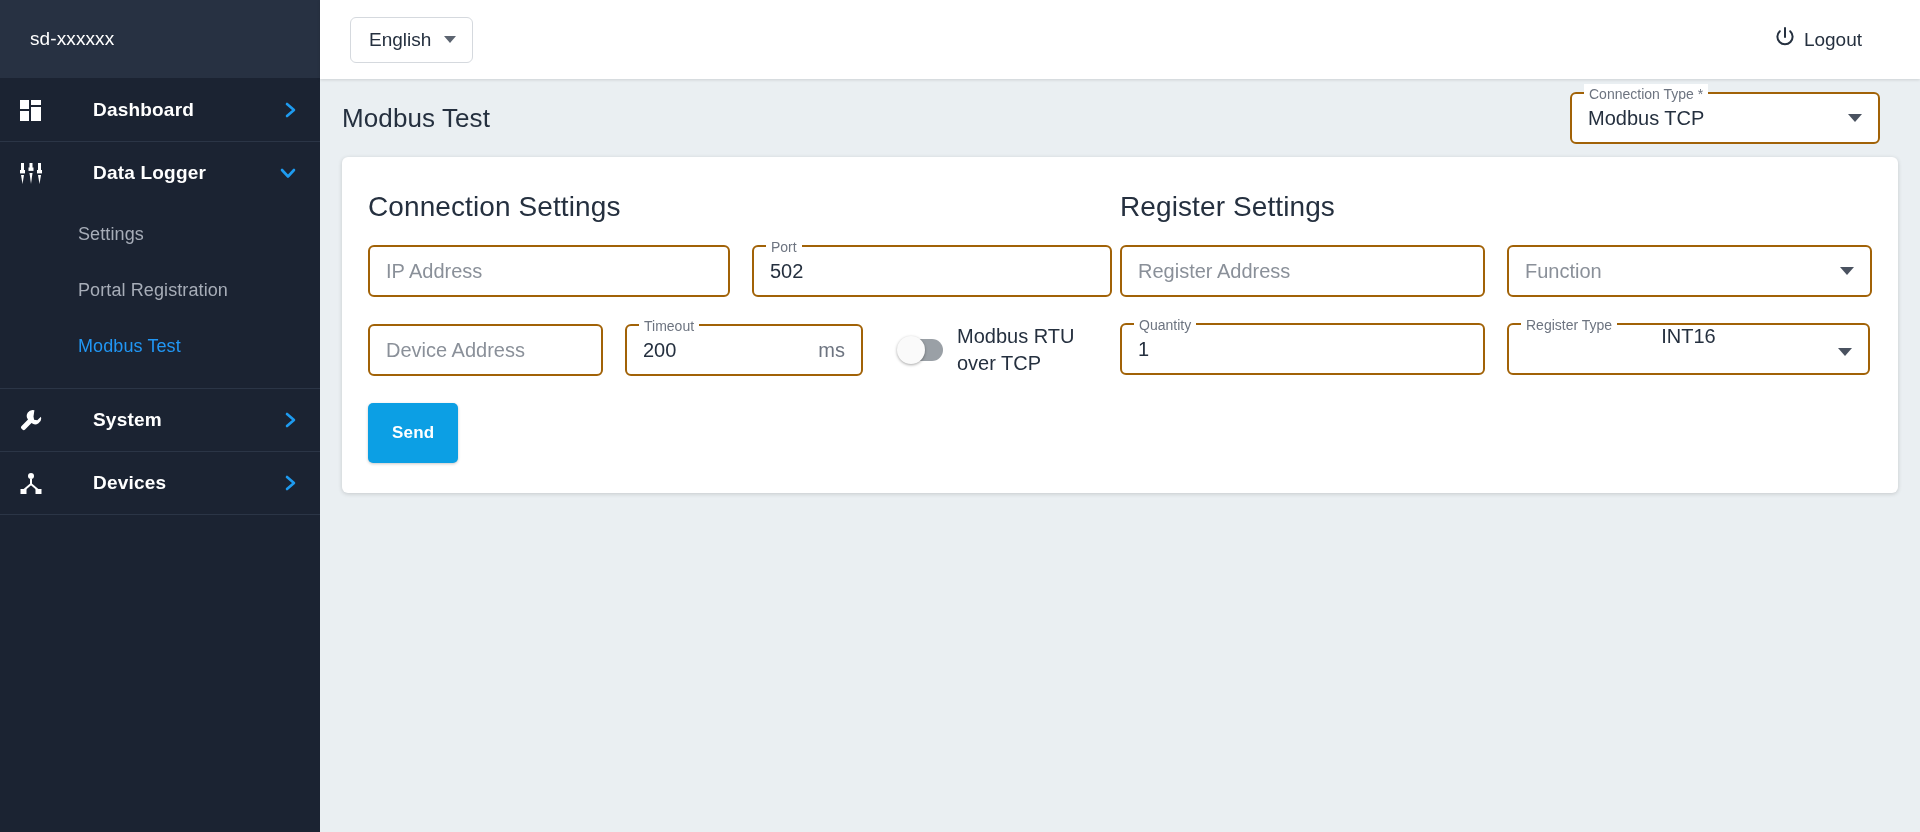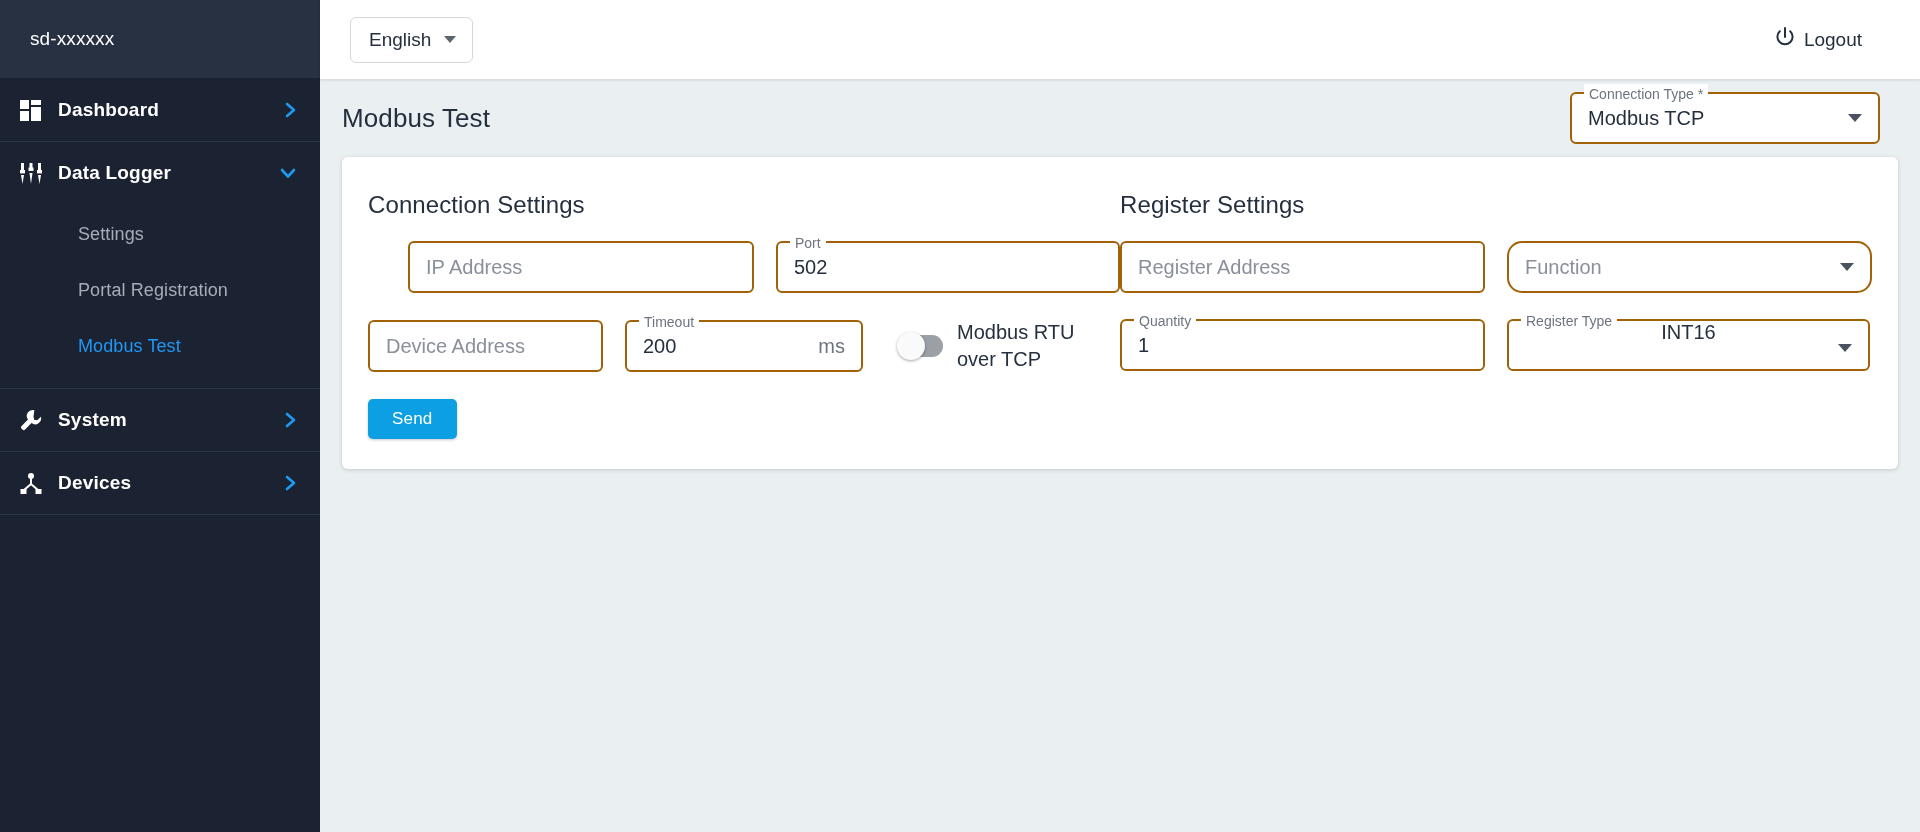--- a/index.html
+++ b/index.html
@@ -32,20 +32,21 @@
     color: #ffffff;
     border-bottom: 1px solid #1b2332;
   }
   .nav-group { border-bottom: 1px solid #2b3546; }
   .nav-item {
     height: 62px;
     display: flex;
     align-items: center;
     padding: 0 22px 0 20px;
     cursor: pointer;
+    gap: 35px;
   }
   .nav-item .ico {
     width: 30px; min-width: 30px;
     display: flex; align-items: center; justify-content: flex-start;
     color: #ffffff;
   }
   .nav-item .lbl {
     flex: 1;
     font-size: 19px;
     font-weight: bold;
@@ -163,32 +164,32 @@
   .card {
     margin: 0 22px;
     background: #ffffff;
     border-radius: 6px;
     box-shadow: 0 1px 4px rgba(0,0,0,.16);
     padding: 24px 26px 30px 26px;
   }
   .cols { display: flex; gap: 0; }
   .col { width: 50%; }
   .sec-title {
-    font-size: 24px;
+    font-size: 28px;
     color: #25303f;
     margin: 10px 0 22px 0;
     letter-spacing: .1px;
   }
   .row { display: flex; align-items: center; gap: 22px; margin-bottom: 26px; }
-  .f-ip { width: 362px; margin-left: 40px; }
+  .f-ip { width: 362px; }
   .f-port { width: 360px; }
   .f-dev { width: 235px; }
   .f-timeout { width: 238px; }
   .f-regaddr { width: 365px; }
-  .f-func { width: 365px; border-radius: 15px; }
+  .f-func { width: 365px; }
   .f-qty { width: 365px; }
   .f-regtype { width: 363px; flex-direction: column; }
 
   .toggle-wrap { display: flex; align-items: center; gap: 14px; margin-left: 14px; }
   .switch {
     width: 44px; height: 22px;
     background: #9aa0a6;
     border-radius: 11px;
     position: relative;
     cursor: pointer;
@@ -206,24 +207,24 @@
     color: #25303f;
     line-height: 27px;
     max-width: 130px;
   }
 
   .send-btn {
     background: #0c9fe4;
     color: #ffffff;
     border: none;
     border-radius: 5px;
-    height: 40px;
+    height: 60px;
     padding: 0 24px;
     font-size: 17px;
-    font-weight: normal;
+    font-weight: bold;
     font-family: "Liberation Sans", sans-serif;
     cursor: pointer;
     box-shadow: 0 1px 3px rgba(0,0,0,.22);
     letter-spacing: .2px;
   }
   .btn-row { margin-top: 6px; }
 </style>
 </head>
 <body>
 

